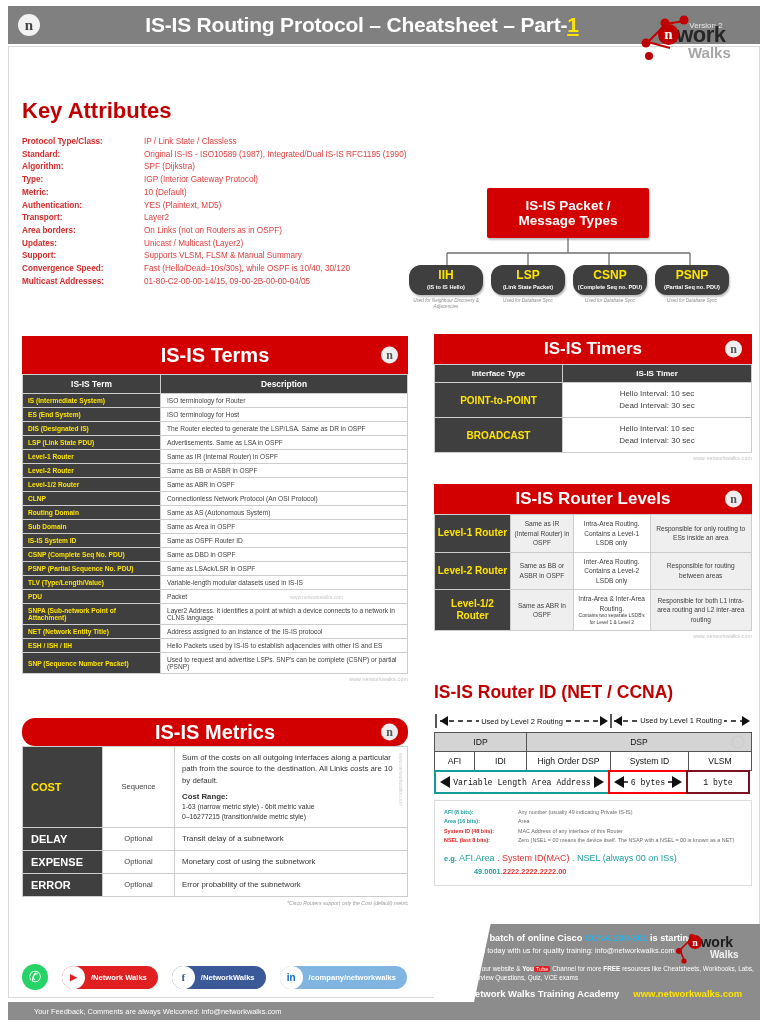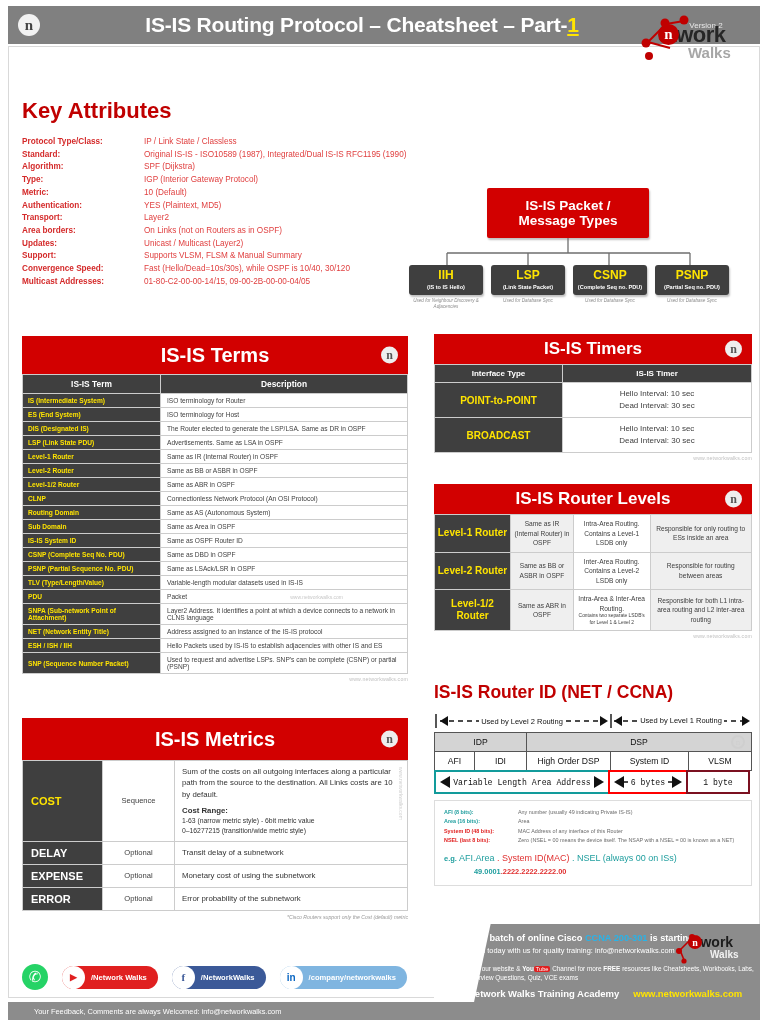--- a/index.html
+++ b/index.html
@@ -73,21 +73,21 @@
   .terms { left:22px; top:336px; width:386px; }
   .terms .card-title { height:38px; font-size:20px; }
   .terms table td, .terms table th { border:1px solid #cccccc; }
   .terms thead th { background:#3f3f3f; color:#fff; font-size:8.4px; padding:4px 2px; font-weight:bold;}
   .terms tbody td.term { background:#3f3f3f; color:#ffe400; font-size:6.6px; font-weight:bold; padding:3px 5px; width:138px; }
   .terms tbody td.desc { color:#404040; font-size:6.6px; padding:3px 6px; background:#fff; position:relative;}
   .terms tbody td.desc .inline-wm{ position:absolute; right:64px; top:50%; transform:translateY(-50%); font-size:5px; color:#c8c8c8;}
 
   
   .metrics { left:22px; top:718px; width:386px; }
-  .metrics .card-title { height:42px; font-size:20px; }
+  .metrics .card-title { height:28px; font-size:20px;border-radius:13px; }
   .metrics table td { border:1px solid #cccccc; vertical-align:middle;}
   .metrics td.m-name { background:#3f3f3f; color:#ffe400; font-weight:bold; font-size:11px; width:80px; padding:5px 8px;}
   .metrics td.m-name.plain { color:#ffffff; }
   .metrics td.m-opt { width:72px; text-align:center; font-size:7.6px; color:#404040; background:#fff;}
   .metrics td.m-desc { font-size:7.8px; color:#333; padding:5px 7px; line-height:1.45; background:#fff; position:relative;}
   .metrics .cost-range-h { font-weight:bold; margin-top:5px; font-size:7.8px;}
   .metrics .cost-range-l { font-size:6.8px; }
   .metrics .side-wm{ position:absolute; right:3px; top:6px; font-size:5px; color:#d0d0d0;
      writing-mode:vertical-rl; }
   .metrics-note { font-size:5.2px; font-style:italic; color:#9a9a9a; text-align:right; padding-top:3px;}
@@ -96,21 +96,21 @@
   .pkt { position:absolute; left:409px; top:188px; width:320px; height:128px; }
   .pkt-head {
     position:absolute; left:78px; top:0; width:162px; height:50px; background:#d20000;
     color:#fff; font-weight:bold; font-size:13.5px; text-align:center;
     display:flex; flex-direction:column; align-items:center; justify-content:center;
     border-radius:2px; box-shadow:1px 2px 2px rgba(0,0,0,.25);
   }
   .pkt-boxes { position:absolute; left:0; top:77px; width:320px; display:flex; gap:8px; }
   .pkt-box { flex:1; }
   .pkt-b {
-    background:#3f3f3f; color:#ffe400; border-radius:3px; text-align:center;
+    background:#3f3f3f; color:#ffe400; border-radius:12px; text-align:center;
     padding:4px 1px 5px; box-shadow:1px 2px 2px rgba(0,0,0,.25);
   }
   .pkt-b .b-title { font-size:12px; font-weight:bold; line-height:1.05; }
   .pkt-b .b-sub { font-size:5.6px; color:#ffffff; font-weight:bold; margin-top:2px;}
   .pkt-note { font-size:4.6px; font-style:italic; color:#8c8c8c; text-align:center; margin-top:3px; line-height:1.3;}
 
   
   .timers { left:434px; top:334px; width:318px; }
   .timers .card-title { height:30px; font-size:17px; }
   .timers table td, .timers table th { border:1px solid #cccccc; }

